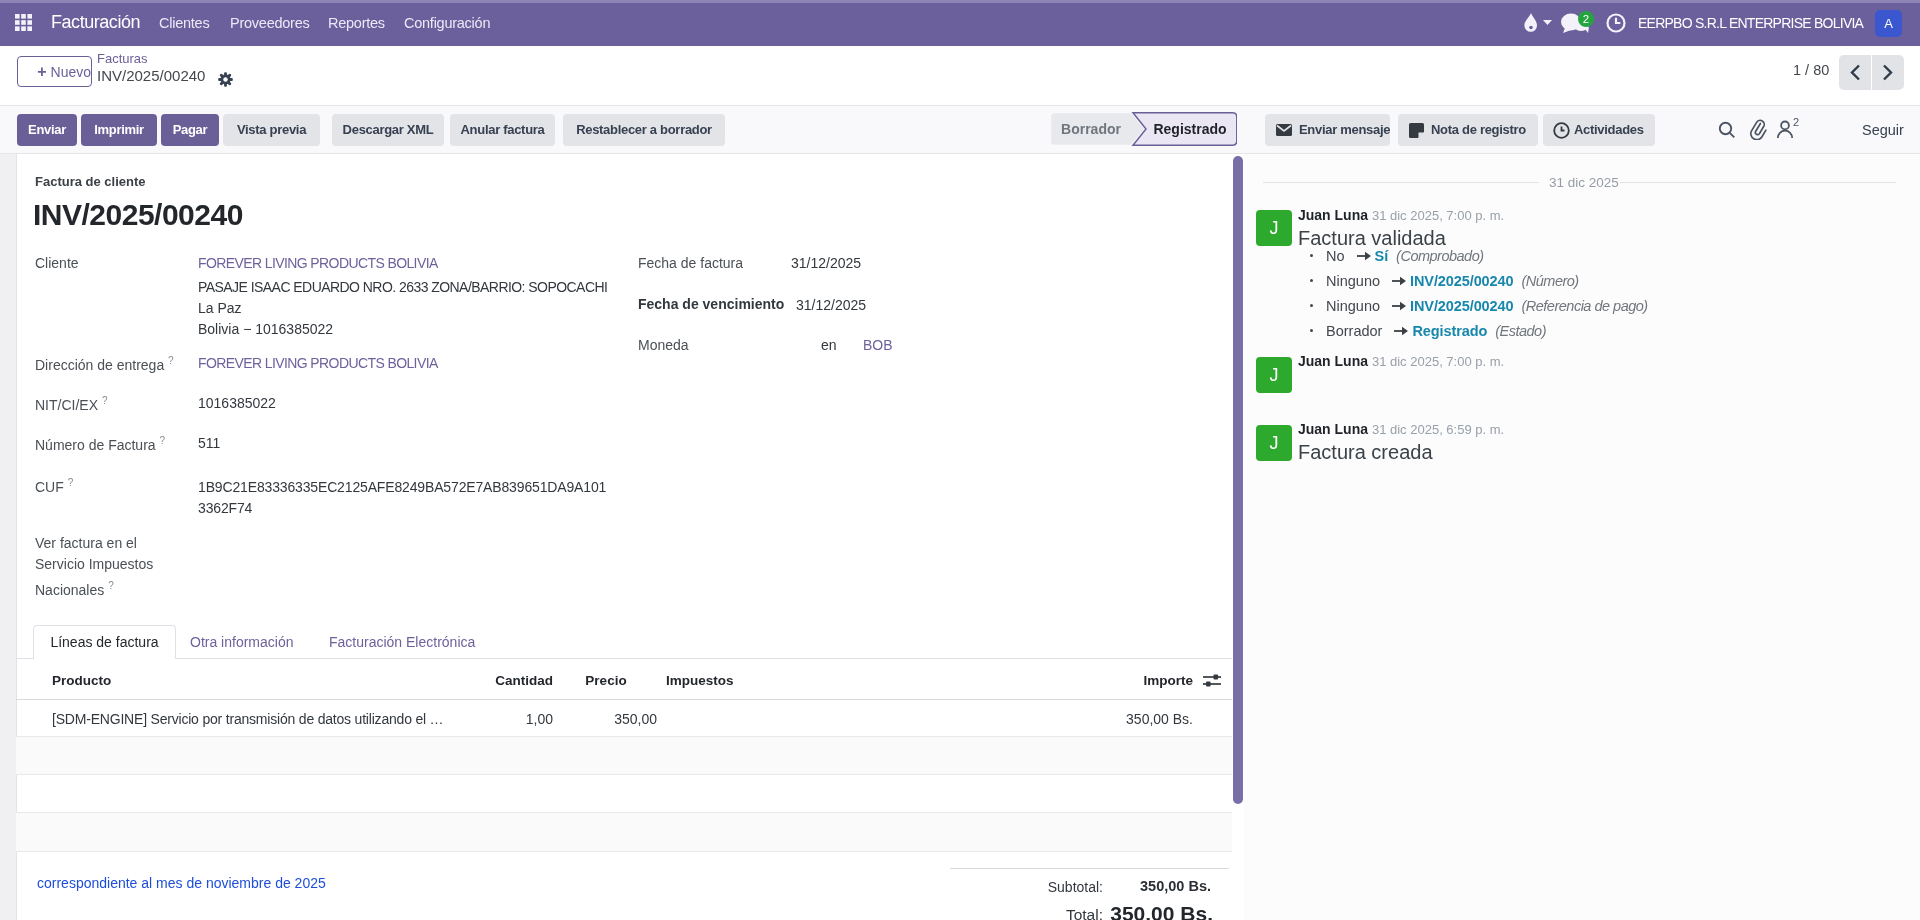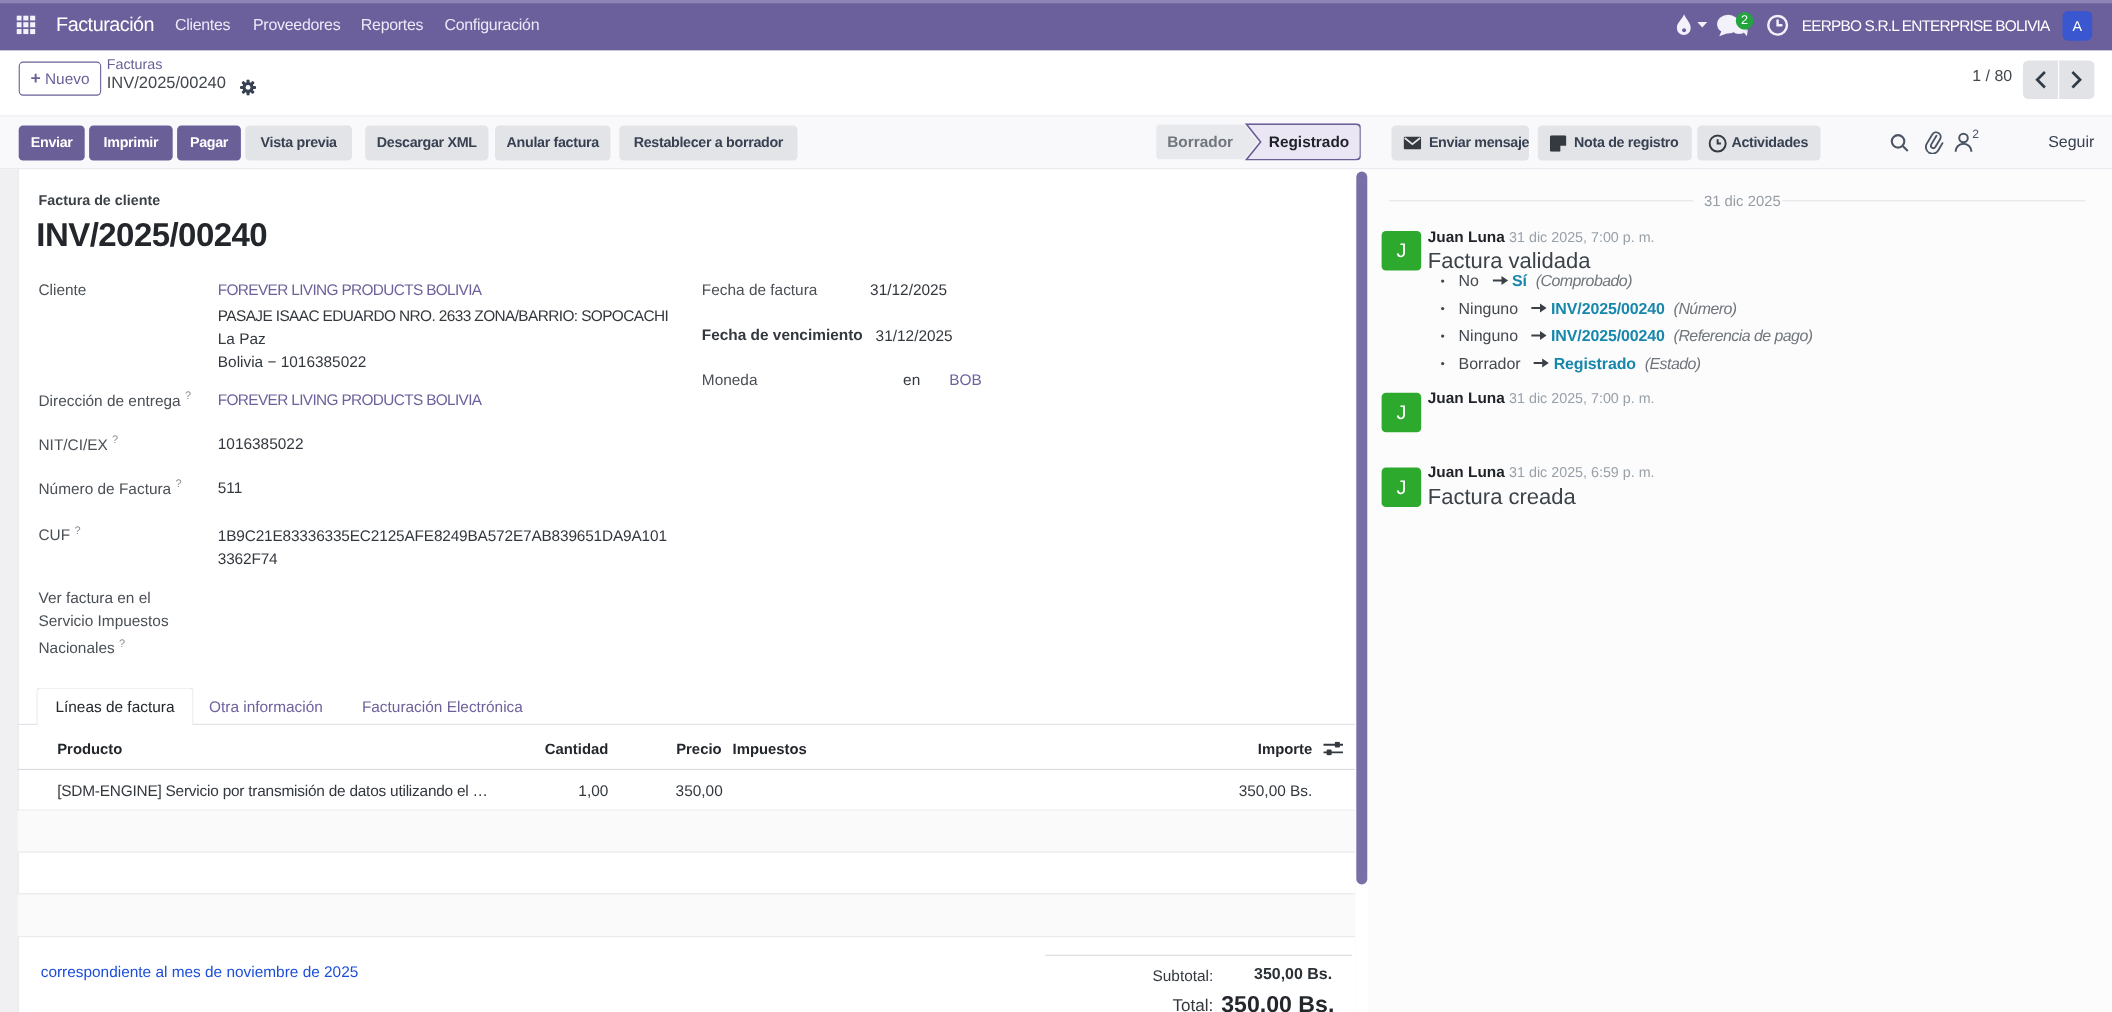--- a/index.html
+++ b/index.html
@@ -8,21 +8,21 @@
 .abs{position:absolute}
 
 #topbar{position:absolute;left:0;top:0;width:1920px;height:46px;background:#6b609c}
 #topstrip{position:absolute;left:0;top:0;width:1920px;height:3px;background:#8e85b7}
 #appname{position:absolute;left:51px;top:12px;font-size:18px;letter-spacing:-0.45px;color:#fff}
 .navitem{position:absolute;top:15px;font-size:14.5px;letter-spacing:-0.25px;color:#ece9f7}
 #nav-right-text{position:absolute;left:1638px;top:15px;white-space:nowrap;font-size:14px;letter-spacing:-0.75px;color:#fff}
 #avatarA{position:absolute;left:1875px;top:10px;width:27px;height:27px;border-radius:5px;background:#3a57d0;color:#fff;font-size:13px;text-align:center;line-height:27px}
 
 #crumbrow{position:absolute;left:0;top:46px;width:1920px;height:60px;background:#fff;border-bottom:1px solid #e4e5e9}
-#btn-nuevo{position:absolute;left:17px;top:56px;width:75px;height:31px;border:1px solid #6b5f98;border-radius:4px;background:#fff;color:#6b5f98;font-size:14px;text-align:center;line-height:29px}
+#btn-nuevo{position:absolute;left:17px;top:56px;width:75px;height:31px;border:1px solid #6b5f98;border-radius:4px;background:#fff;color:#6b5f98;font-size:14px;text-align:right;line-height:29px}
 #crumb-top{position:absolute;left:97px;top:51px;font-size:13px;color:#6b5f98}
 #crumb-bot{position:absolute;left:97px;top:67px;font-size:15px;color:#43484e}
 #pagercount{position:absolute;left:1793px;top:62px;font-size:14.5px;color:#43484e}
 #pagerbtns{position:absolute;left:1839px;top:55px;width:65px;height:35px;background:#e2e3e7;border-radius:5px}
 #pagerbtns .sep{position:absolute;left:32px;top:0;width:1px;height:35px;background:#fff}
 
 #statusrow{position:absolute;left:0;top:106px;width:1920px;height:48px;background:#f9f9fb;border-bottom:1px solid #e5e6ea}
 .btn{position:absolute;top:114px;height:32px;border-radius:4px;font-size:13px;font-weight:700;letter-spacing:-0.3px;text-align:center;border:none;white-space:nowrap}
 .btn-p{background:#6b5f98;color:#fff}
 .btn-g{background:#e3e4e8;color:#374151}
@@ -199,21 +199,21 @@
   <div class="fval" style="left:821px;top:337px">en</div>
   <div class="fval purple" style="left:863px;top:337px">BOB</div>
 
   <div class="abs" style="left:16px;top:658px;width:1216px;height:1px;background:#dee2e6"></div>
   <div class="abs" style="left:33px;top:625px;width:143px;height:34px;background:#fff;border:1px solid #dee2e6;border-bottom:none;border-radius:4px 4px 0 0;font-size:14px;color:#23272c;text-align:center;line-height:33px">Líneas de factura</div>
   <div class="abs" style="left:190px;top:634px;font-size:14px;color:#6f619c">Otra información</div>
   <div class="abs" style="left:329px;top:634px;font-size:14px;color:#6f619c">Facturación Electrónica</div>
 
   <div class="hcell" style="left:52px;top:673px">Producto</div>
   <div class="hcell" style="left:453px;top:673px;width:100px;text-align:right">Cantidad</div>
-  <div class="hcell" style="left:556px;top:673px;width:100px;text-align:right">Precio</div>
+  <div class="hcell" style="left:556px;top:673px;width:100px;text-align:center">Precio</div>
   <div class="hcell" style="left:666px;top:673px">Impuestos</div>
   <div class="hcell" style="left:1093px;top:673px;width:100px;text-align:right">Importe</div>
   <svg class="abs" style="left:1203px;top:674px" width="18" height="13" viewBox="0 0 18 13">
     <g stroke="#343a40" stroke-width="1.7">
         <path d="M0,3 H18"></path>
         <path d="M0,10 H18"></path>
       </g>
     <rect x="10.5" y="0.4" width="4.6" height="5.2" rx="1" fill="#343a40"></rect>
     <rect x="3" y="7.4" width="4.6" height="5.2" rx="1" fill="#343a40"></rect>
   </svg>

